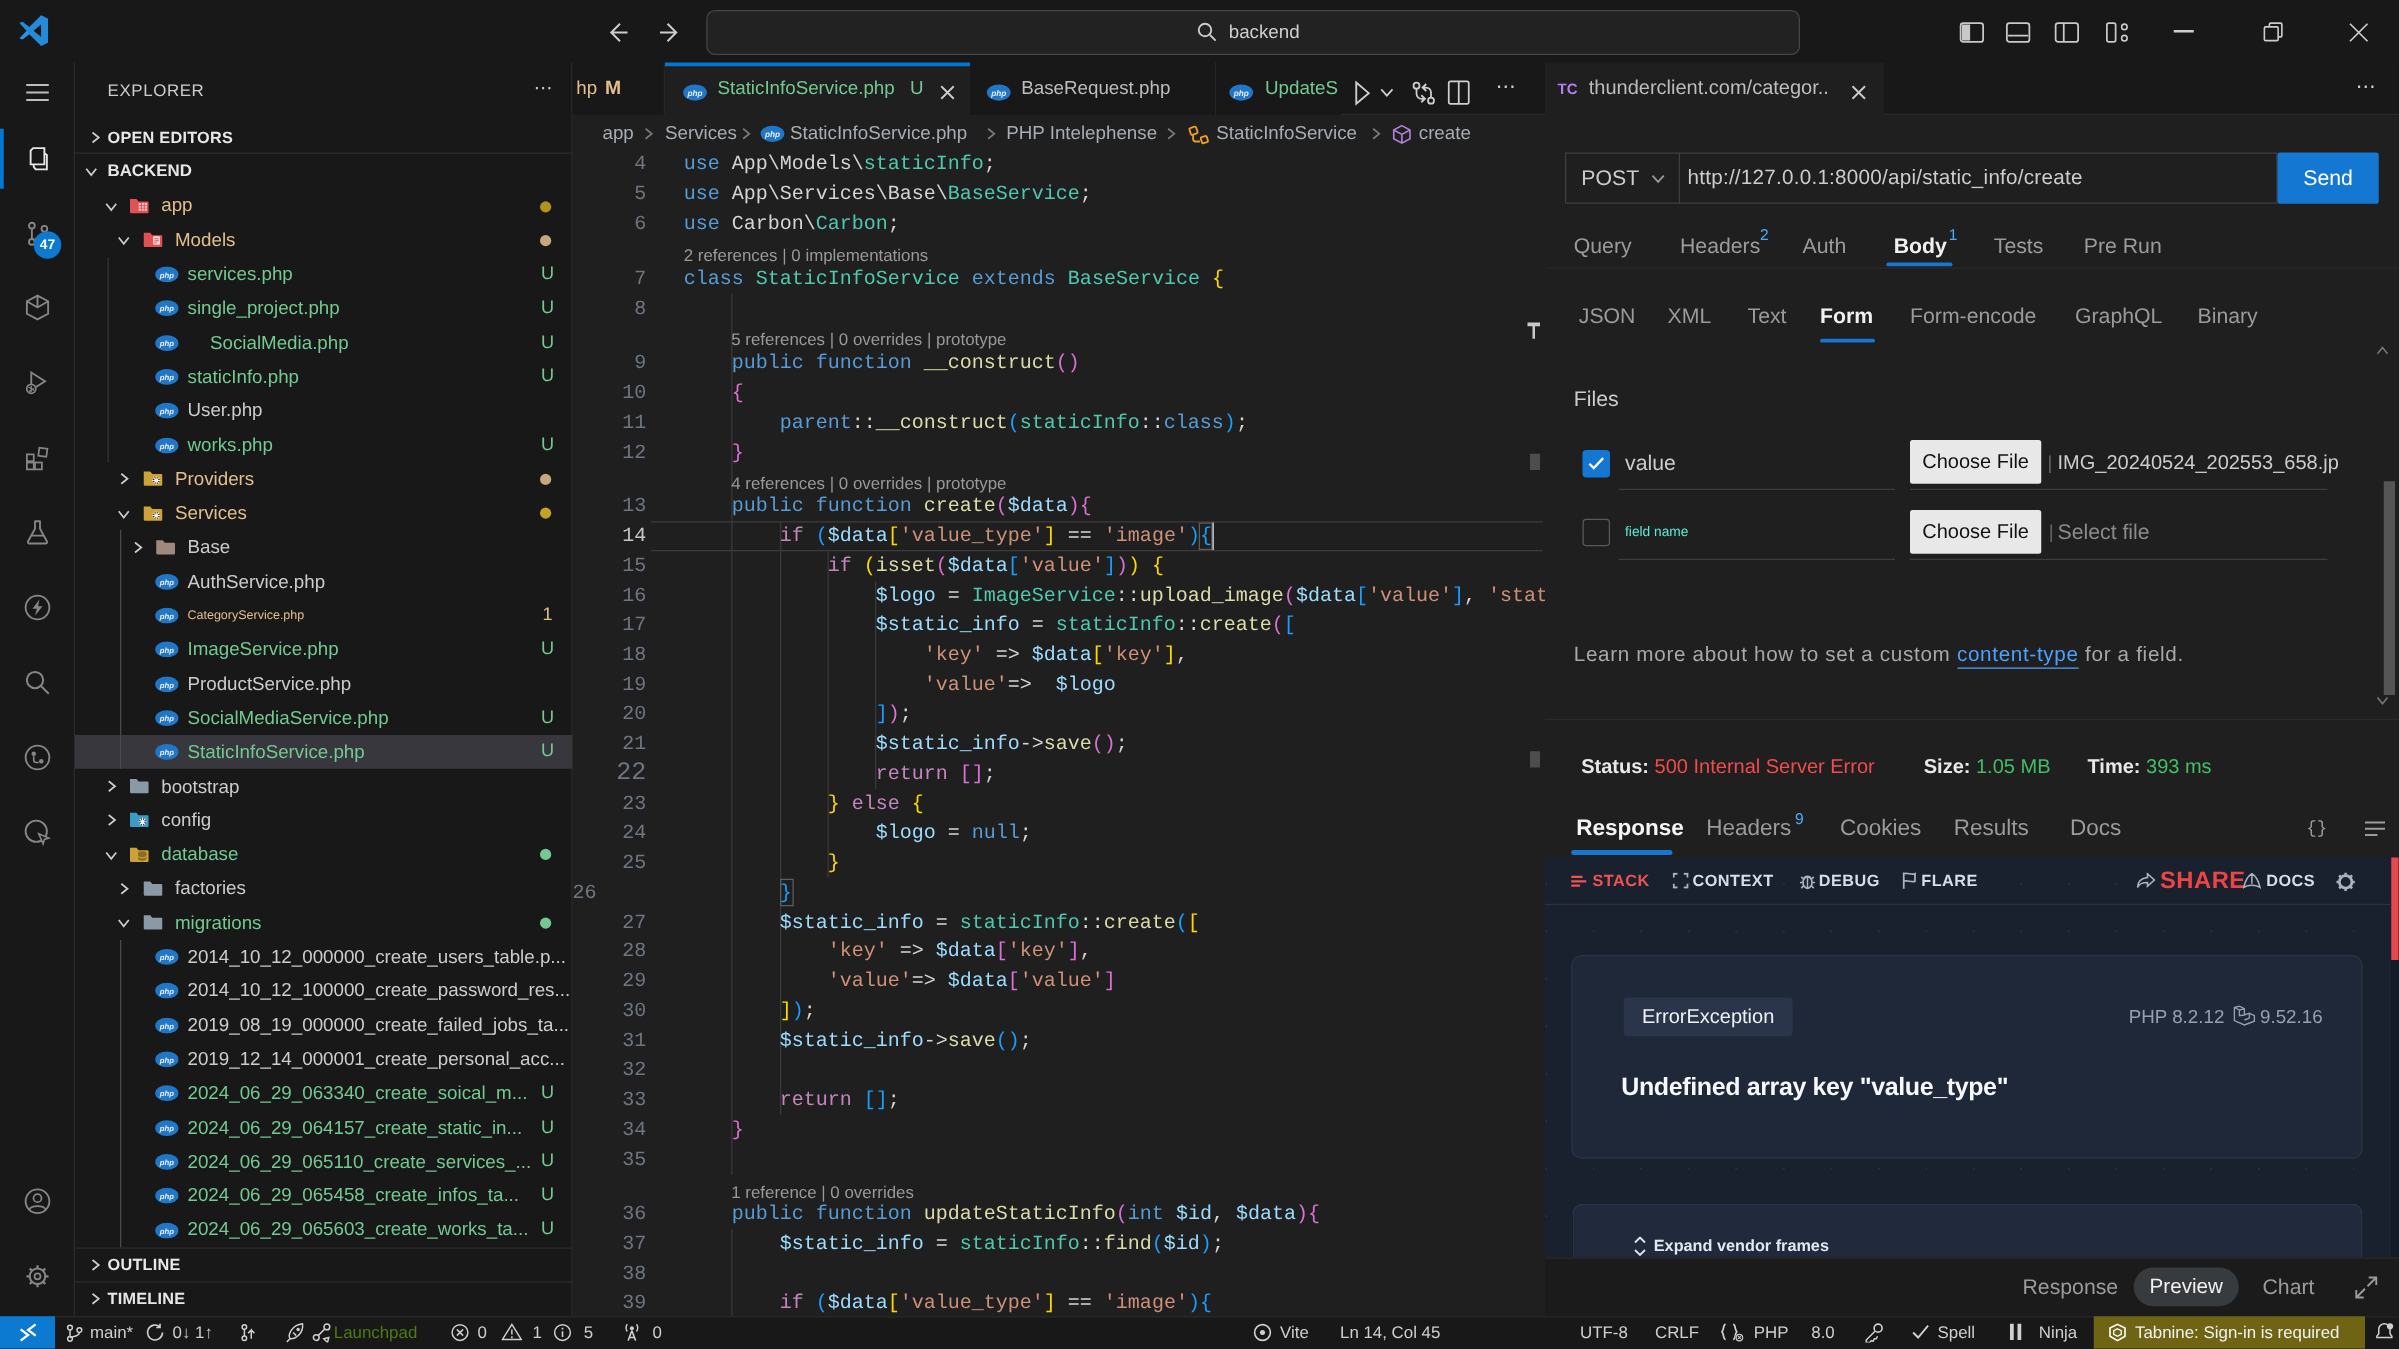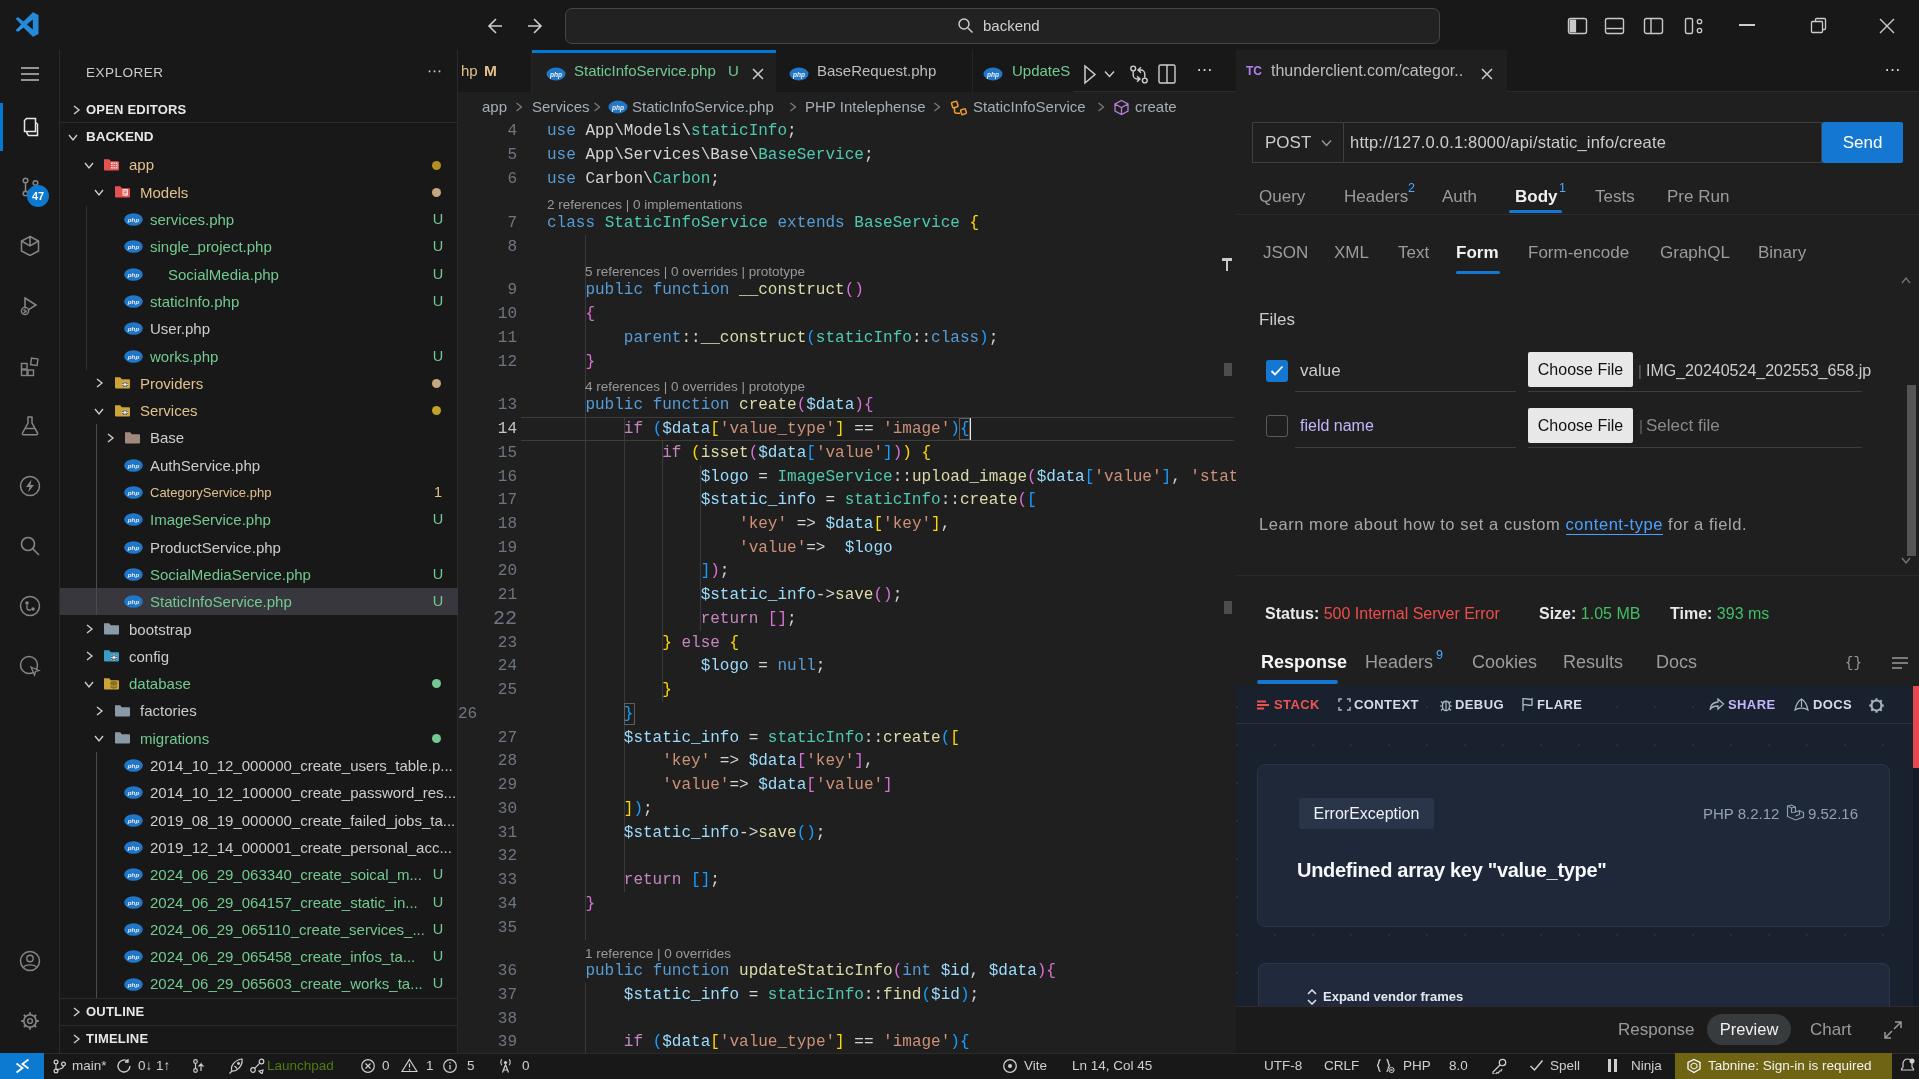--- a/index.html
+++ b/index.html
@@ -209,21 +209,21 @@
 <div style="position:absolute;left:150px;top:424.4px;height:27.3px;line-height:27.3px;color:#cccccc;font-size:15px;white-space:nowrap">Base</div>
 <svg style="position:absolute;left:124px;top:458.85px;" width="19" height="13" viewBox="0 0 19 13">
     <ellipse cx="9.5" cy="6.5" rx="9.3" ry="6.3" fill="#2077c8"></ellipse>
     <text x="9.5" y="9" font-size="6.2" font-weight="bold" font-style="italic" fill="#eee" text-anchor="middle" font-family="Liberation Sans">php</text>
   </svg>
 <div style="position:absolute;left:150px;top:451.7px;height:27.3px;line-height:27.3px;color:#cccccc;font-size:15px;white-space:nowrap">AuthService.php</div>
 <svg style="position:absolute;left:124px;top:486.15px;" width="19" height="13" viewBox="0 0 19 13">
     <ellipse cx="9.5" cy="6.5" rx="9.3" ry="6.3" fill="#2077c8"></ellipse>
     <text x="9.5" y="9" font-size="6.2" font-weight="bold" font-style="italic" fill="#eee" text-anchor="middle" font-family="Liberation Sans">php</text>
   </svg>
-<div style="position:absolute;left:150px;top:479.0px;height:27.3px;line-height:27.3px;color:#E2C08D;font-size:13px;white-space:nowrap">CategoryService.php</div>
+<div style="position:absolute;left:150px;top:479.0px;height:27.3px;line-height:27.3px;color:#E2C08D;font-size:10px;white-space:nowrap">CategoryService.php</div>
 <div style="position:absolute;left:428px;top:479.0px;width:20px;height:27.3px;line-height:27.3px;color:#E2C08D;font-size:14.5px;text-align:center">1</div>
 <svg style="position:absolute;left:124px;top:513.45px;" width="19" height="13" viewBox="0 0 19 13">
     <ellipse cx="9.5" cy="6.5" rx="9.3" ry="6.3" fill="#2077c8"></ellipse>
     <text x="9.5" y="9" font-size="6.2" font-weight="bold" font-style="italic" fill="#eee" text-anchor="middle" font-family="Liberation Sans">php</text>
   </svg>
 <div style="position:absolute;left:150px;top:506.3px;height:27.3px;line-height:27.3px;color:#73C991;font-size:15px;white-space:nowrap">ImageService.php</div>
 <div style="position:absolute;left:428px;top:506.3px;width:20px;height:27.3px;line-height:27.3px;color:#73C991;font-size:14.5px;text-align:center">U</div>
 <svg style="position:absolute;left:124px;top:540.75px;" width="19" height="13" viewBox="0 0 19 13">
     <ellipse cx="9.5" cy="6.5" rx="9.3" ry="6.3" fill="#2077c8"></ellipse>
     <text x="9.5" y="9" font-size="6.2" font-weight="bold" font-style="italic" fill="#eee" text-anchor="middle" font-family="Liberation Sans">php</text>
@@ -551,21 +551,21 @@
 <svg style="position:absolute;left:1270px;top:365px;" width="14" height="12" viewBox="0 0 14 12">
     <path d="M1.5 6 L5 9.5 L12.5 1.5" stroke="#fff" stroke-width="1.8" fill="none"></path>
   </svg>
 <div style="position:absolute;left:1300px;top:357px;height:28px;line-height:28px;color:#cccccc;font-size:17px">value</div>
 <div style="position:absolute;left:1295px;top:391px;width:221px;height:1px;background:#3c3c3c"></div>
 <div style="position:absolute;left:1528px;top:352px;width:105px;height:35px;background:#e8e8e8;border-radius:2px;color:#111;font-size:16px;text-align:center;line-height:35px">Choose File</div>
 <div style="position:absolute;left:1638px;top:357px;height:28px;line-height:28px;color:#666;font-size:15px">|</div>
 <div style="position:absolute;left:1646px;top:357px;width:260px;height:28px;line-height:28px;color:#cccccc;font-size:16px;white-space:nowrap;overflow:hidden">IMG_20240524_202553_658.jp</div>
 <div style="position:absolute;left:1528px;top:391px;width:334px;height:1px;background:#3c3c3c"></div>
 <div style="position:absolute;left:1266px;top:415px;width:22px;height:22px;border:1.5px solid #5a5a5a;border-radius:3px"></div>
-<div style="position:absolute;left:1300px;top:412px;height:28px;line-height:28px;color:#c4b5fd;font-size:16px">field name</div>
+<div style="position:absolute;left:1300px;top:412px;height:28px;line-height:28px;color:#5eead4;font-size:11px">field name</div>
 <div style="position:absolute;left:1295px;top:447px;width:221px;height:1px;background:#3c3c3c"></div>
 <div style="position:absolute;left:1528px;top:408px;width:105px;height:35px;background:#e8e8e8;border-radius:2px;color:#111;font-size:16px;text-align:center;line-height:35px">Choose File</div>
 <div style="position:absolute;left:1639px;top:412px;height:28px;line-height:28px;color:#666;font-size:15px">|</div>
 <div style="position:absolute;left:1646px;top:412px;height:28px;line-height:28px;color:#8a8a8a;font-size:17px">Select file</div>
 <div style="position:absolute;left:1528px;top:447px;width:334px;height:1px;background:#3c3c3c"></div>
 <div style="position:absolute;left:1259px;top:510px;height:28px;line-height:28px;color:#a8a8a8;font-size:16.5px;letter-spacing:0.55px">Learn more about how to set a custom <span style="color:#4da0ff;border-bottom:1px solid #4da0ff;padding-bottom:1px">content-type</span> for a field.</div>
 <svg style="position:absolute;left:1900px;top:276px;" width="12" height="9" viewBox="0 0 12 9">
     <path d="M2 7 L6 2 L10 7" stroke="#777" stroke-width="1.3" fill="none"></path>
   </svg>
 <svg style="position:absolute;left:1900px;top:556px;" width="12" height="9" viewBox="0 0 12 9">
@@ -606,21 +606,21 @@
     <path d="M4.5 5.5 C4.5 3.5 9.5 3.5 9.5 5.5 M7 4.5 V14 M1 9 H3 M11 9 H13 M2 4.5 L4 6.5 M12 4.5 L10 6.5 M2 13.5 L4 11.5 M12 13.5 L10 11.5" stroke="#aab3c0" stroke-width="1.2" fill="none"></path>
   </svg>
 <div style="position:absolute;left:1455px;top:686px;height:38px;line-height:38px;color:#d7dce5;font-size:13px;font-weight:bold;letter-spacing:0.4px">DEBUG</div>
 <svg style="position:absolute;left:1521px;top:697px;" width="13" height="15" viewBox="0 0 13 15">
     <path d="M2 1 V14 M2 2 C5 0.5 8 3.5 11 2 V8 C8 9.5 5 6.5 2 8" stroke="#aab3c0" stroke-width="1.4" fill="none"></path>
   </svg>
 <div style="position:absolute;left:1537px;top:686px;height:38px;line-height:38px;color:#d7dce5;font-size:13px;font-weight:bold;letter-spacing:0.4px">FLARE</div>
 <svg style="position:absolute;left:1709px;top:698px;" width="16" height="13" viewBox="0 0 16 13">
     <path d="M9 1 L14.5 6 L9 11 V8 C4 8 2 9.5 1 12 C1.2 7.5 4 4.5 9 4 Z" stroke="#aab3c0" stroke-width="1.3" fill="none"></path>
   </svg>
-<div style="position:absolute;left:1728px;top:686px;height:38px;line-height:38px;color:#c4b5fd;font-size:13px;font-weight:bold;letter-spacing:0.4px">SHARE</div>
+<div style="position:absolute;left:1728px;top:686px;height:38px;line-height:38px;color:#ef4444;font-size:19px;font-weight:bold;letter-spacing:0.4px">SHARE</div>
 <svg style="position:absolute;left:1794px;top:698px;" width="15" height="13" viewBox="0 0 15 13">
     <path d="M1 12 C2 7 4 3 7.5 1 C11 3 13 7 14 12 C11 9.5 4 9.5 1 12 Z M7.5 1 V9" stroke="#aab3c0" stroke-width="1.2" fill="none"></path>
   </svg>
 <div style="position:absolute;left:1813px;top:686px;height:38px;line-height:38px;color:#d7dce5;font-size:13px;font-weight:bold;letter-spacing:0.4px">DOCS</div>
 <svg style="position:absolute;left:1868px;top:697px;" width="17" height="17" viewBox="0 0 17 17">
     <circle cx="8.5" cy="8.5" r="5" stroke="#aab3c0" stroke-width="2.2" fill="none"></circle>
     <circle cx="8.5" cy="8.5" r="1.6" fill="#1a2231"></circle>
     <path d="M8.5 1.2v2.6M8.5 13.2v2.6M1.2 8.5h2.6M13.2 8.5h2.6M3.3 3.3l1.9 1.9M11.8 11.8l1.9 1.9M13.7 3.3l-1.9 1.9M5.2 11.8l-1.9 1.9" stroke="#aab3c0" stroke-width="2"></path>
   </svg>
 <div style="position:absolute;left:1257px;top:764px;width:633px;height:163px;background:#1e2839;border:1px solid #2a3448;border-radius:8px"></div>

